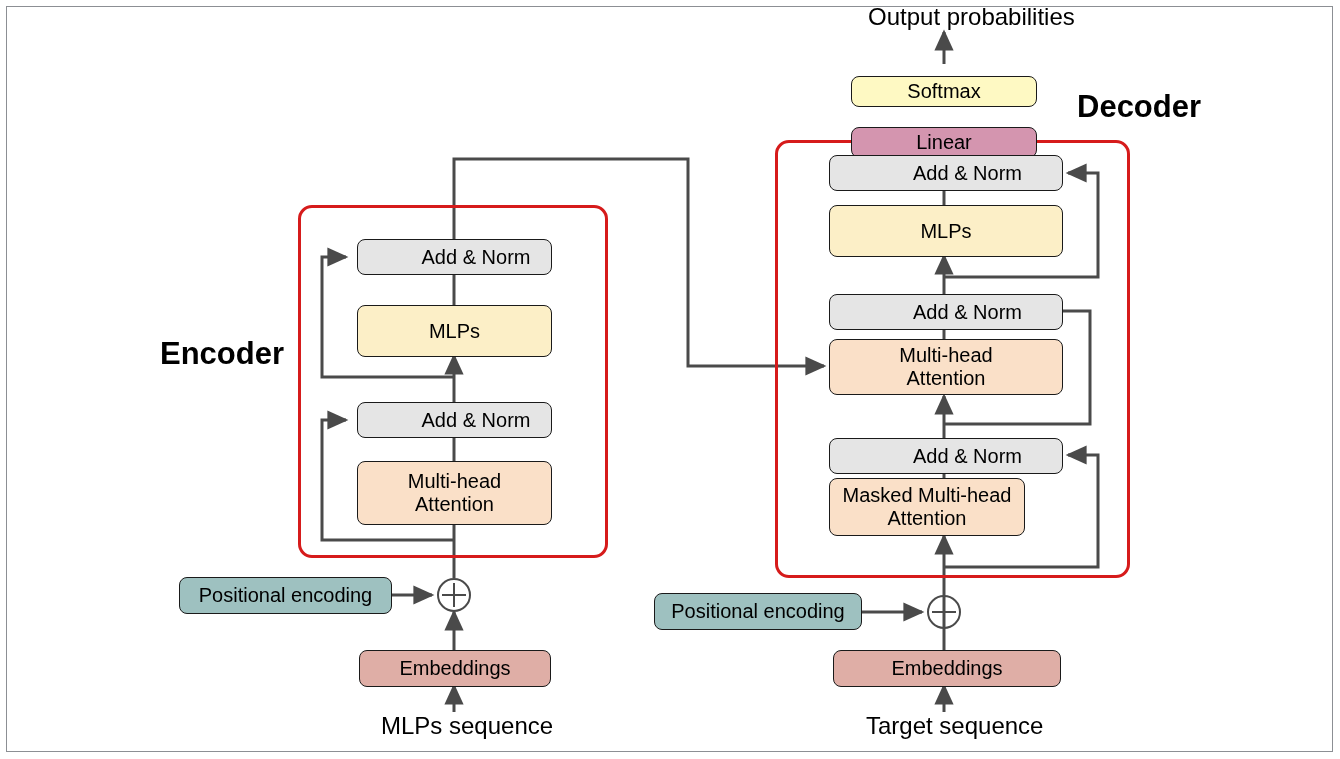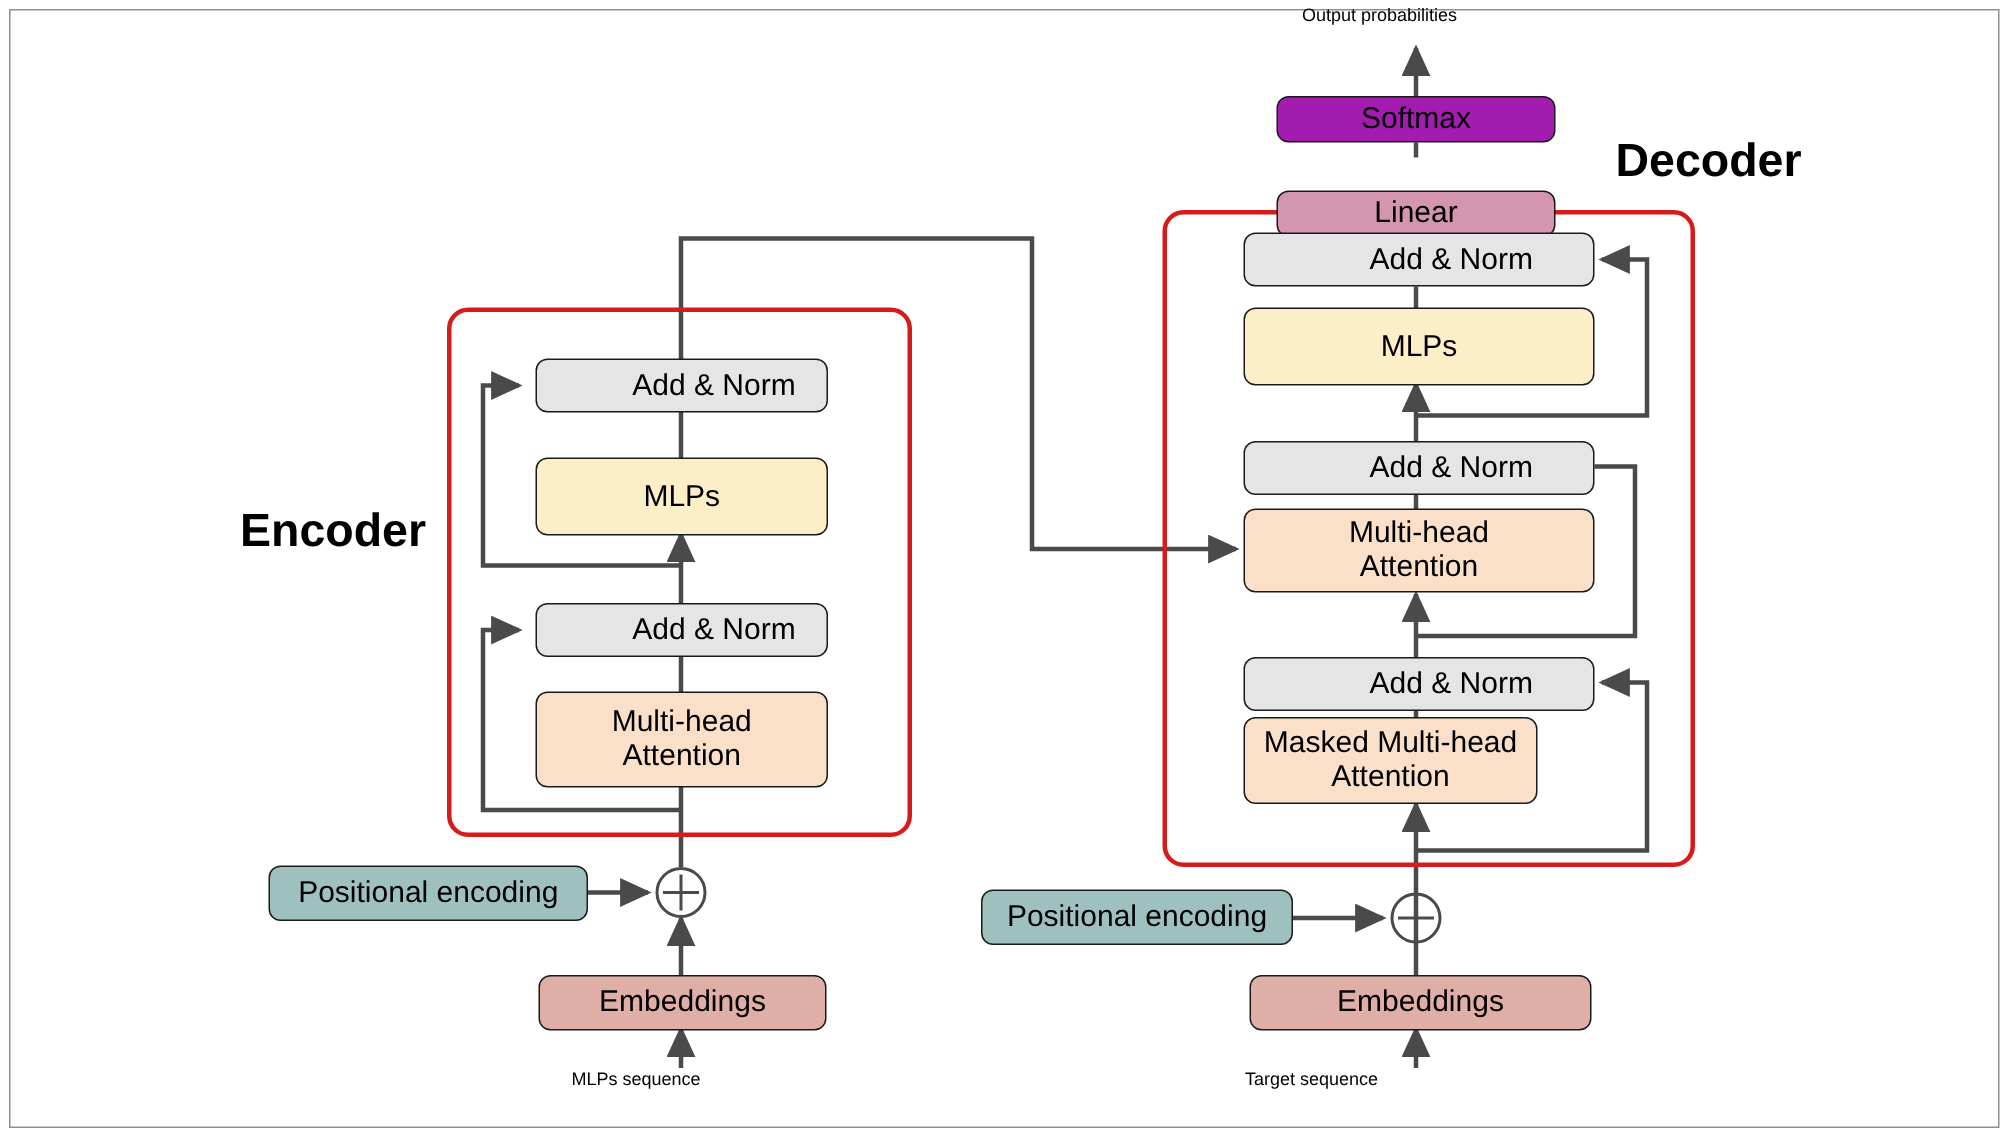--- a/index.html
+++ b/index.html
@@ -47,40 +47,40 @@
     font-size: 20px;
     line-height: 1.14;
     white-space: pre-line;
     user-select: none;
   }
   .node.two-line { font-size: 20px; }
 
   .c-addnorm  { background: #e5e5e5; padding-left: 43px; }
   .c-mlp      { background: #fcefc7; }
   .c-attn     { background: #fae0c8; }
-  .c-softmax  { background: #a21caf; }
+  .c-softmax  { background: #fef9c3; margin-top: 12px; }
   .c-linear   { background: #d495af; }
   .c-pos      { background: #9ec1c0; }
   .c-emb      { background: #dfaea6; }
 
   
   .group-box {
     position: absolute;
     box-sizing: border-box;
     border: 3px solid #d61b1b;
     border-radius: 14px;
     background: transparent;
     pointer-events: none;
   }
 
   
   .label {
     position: absolute;
     color: #000000;
-    font-size: 12px;
+    font-size: 24px;
     white-space: nowrap;
     user-select: none;
   }
   .label.bold {
     font-weight: bold;
     font-size: 31px;
   }
 
   
   .plus-circle {
@@ -218,14 +218,14 @@
 
   <div class="node c-attn two-line" style="left:829px; top:478px; width:196px; height:58px;">Masked Multi-head
 Attention</div>
 
   <div class="plus-circle" style="left:927px; top:595px;"></div>
 
   <div class="node c-pos" style="left:654px; top:593px; width:208px; height:37px;">Positional encoding</div>
 
   <div class="node c-emb" style="left:833px; top:650px; width:228px; height:37px;">Embeddings</div>
 
-  <div class="label" style="left:830px; top:712px;">Target sequence</div>
+  <div class="label" style="left:866px; top:712px;">Target sequence</div>
 </div>
 
 </body></html>

